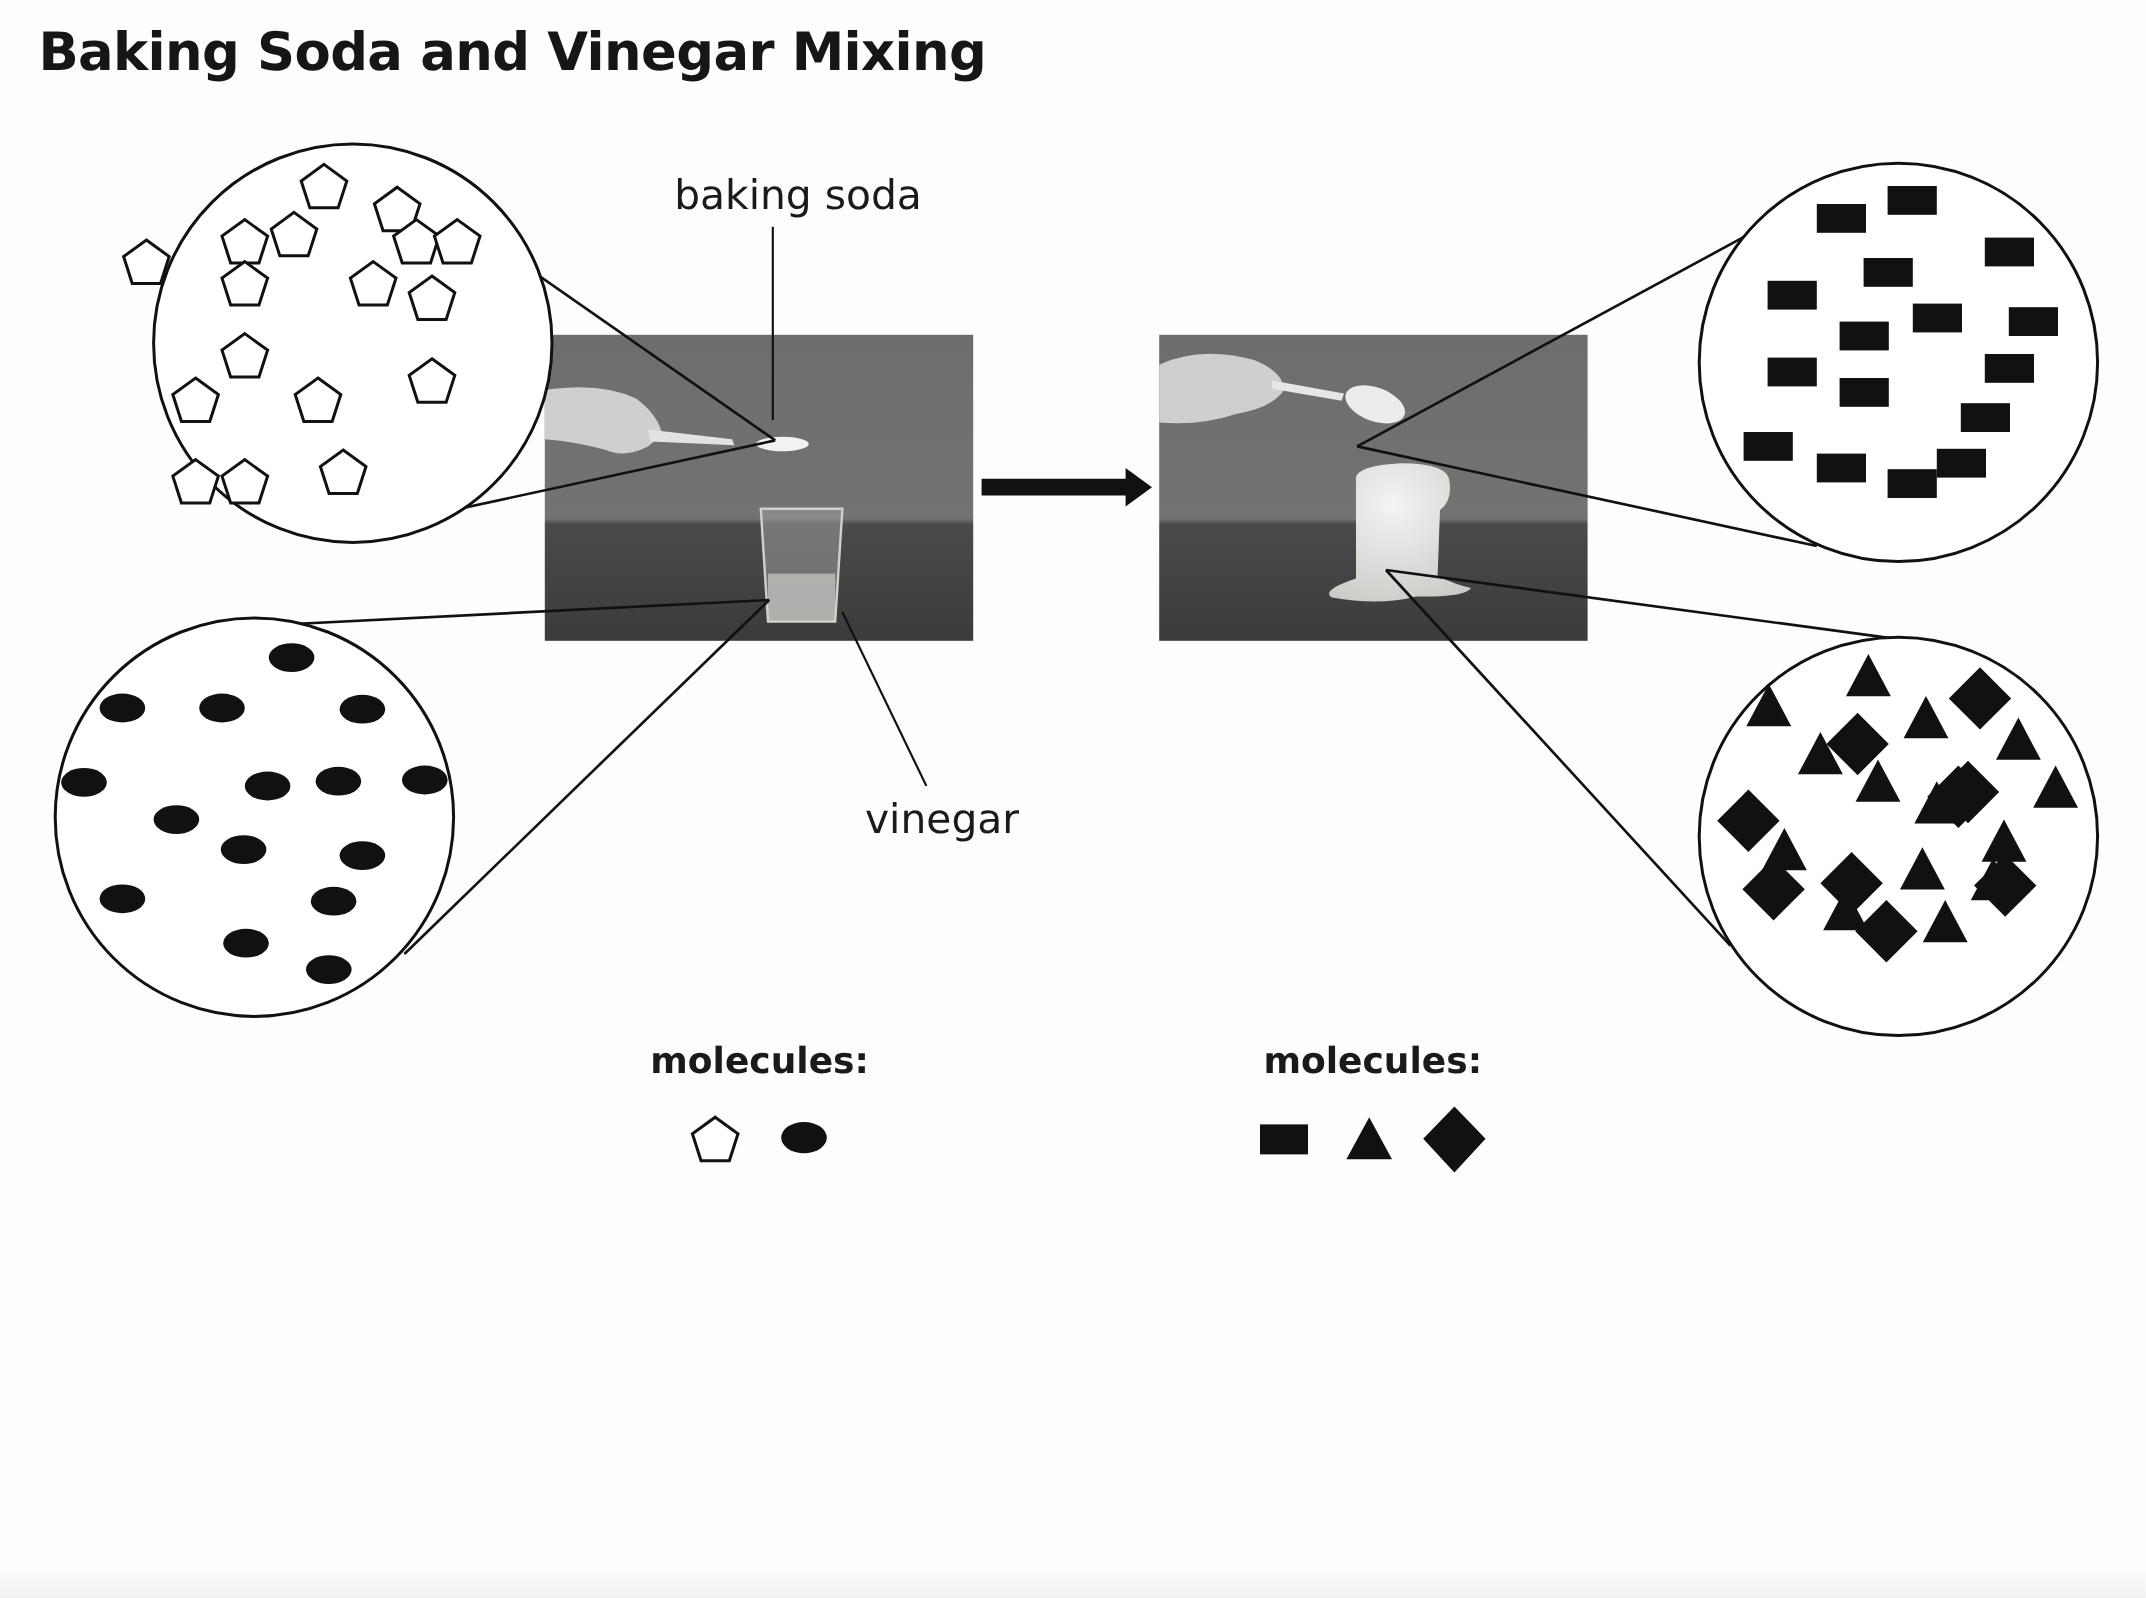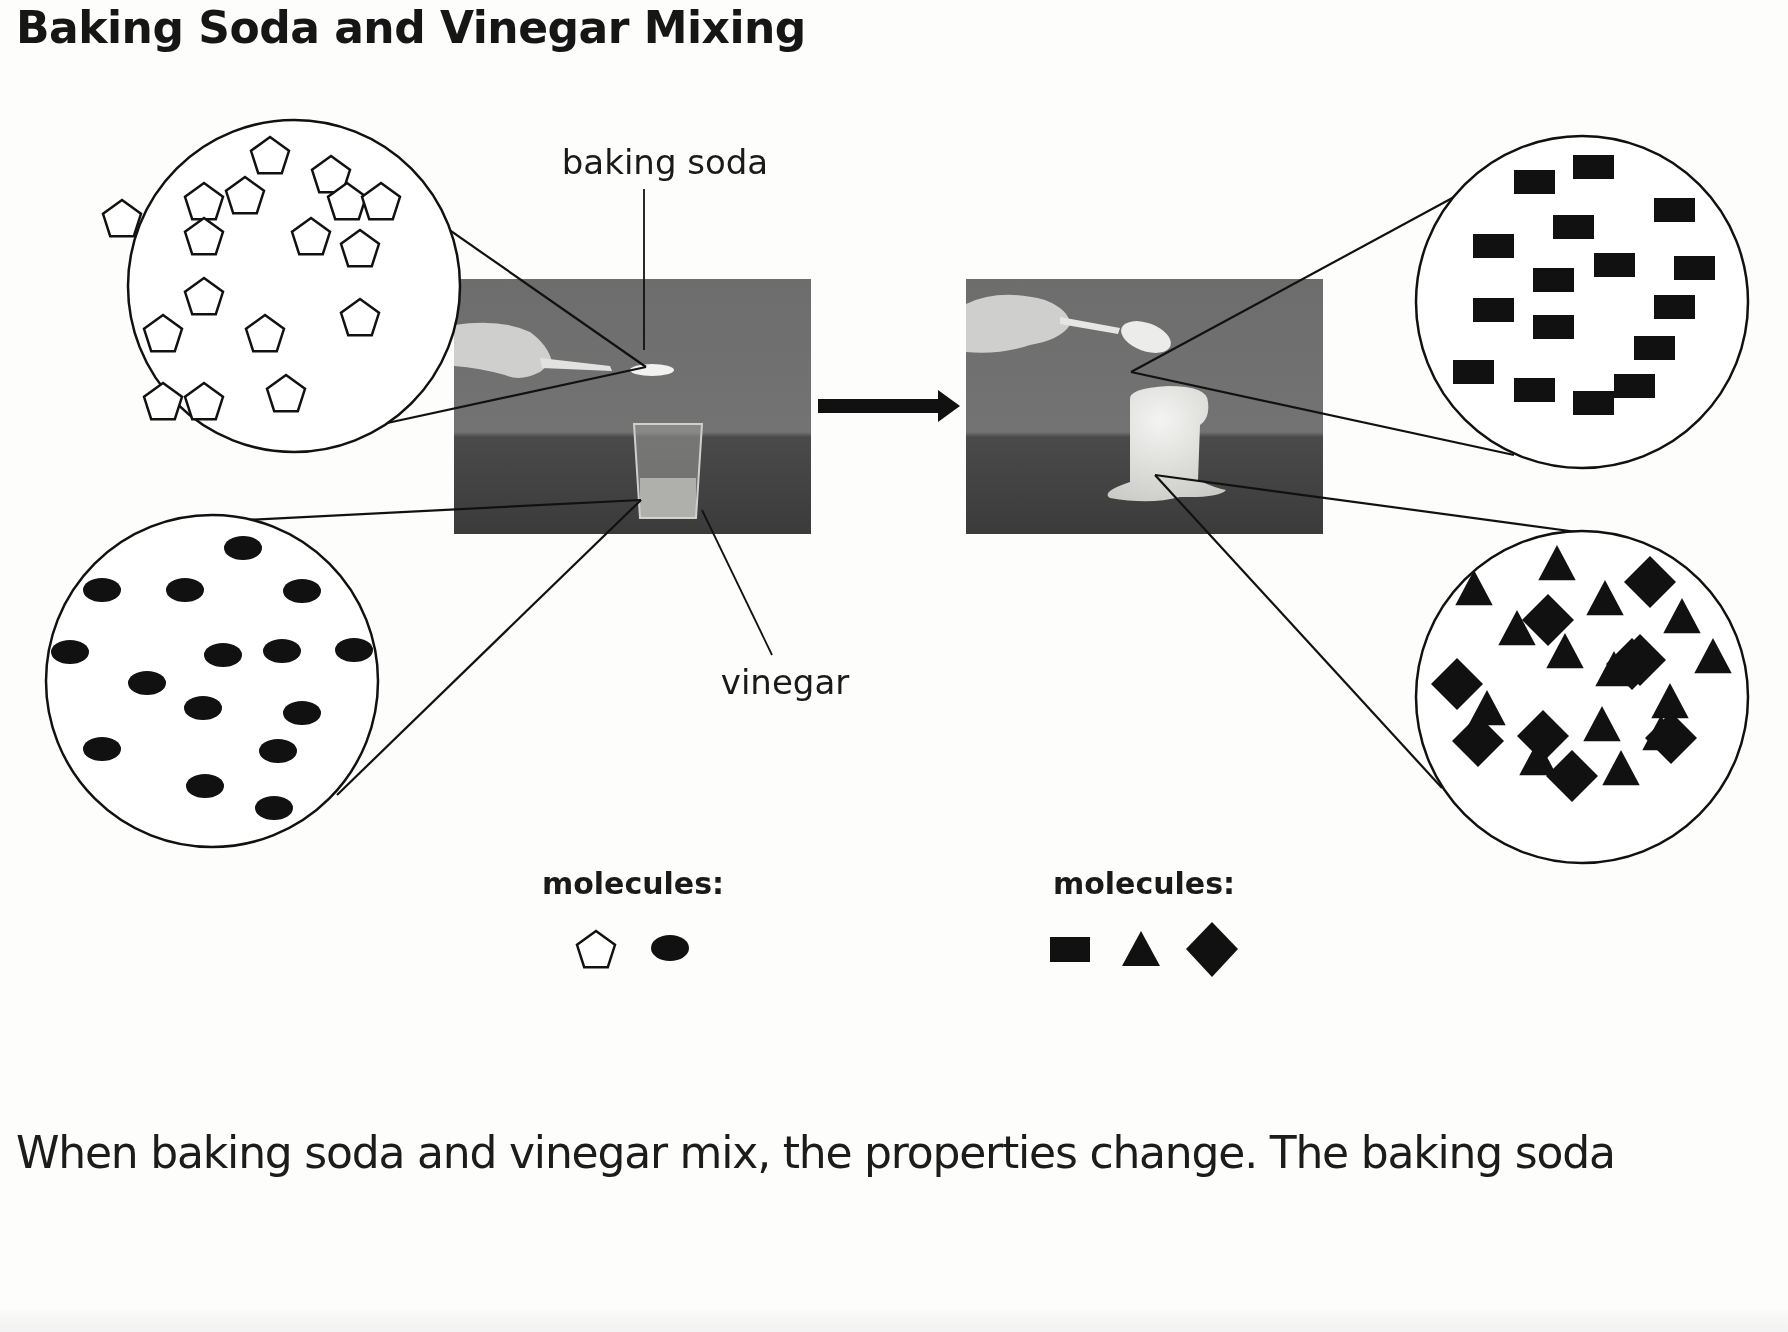--- a/index.html
+++ b/index.html
@@ -1,17 +1,17 @@
 <!DOCTYPE html>
 <html><head>
 <meta charset="utf-8">
 <style>
   html, body { margin:0; padding:0; background:#fdfdfc; }
   body { width:1788px; height:1332px; position:relative; overflow:hidden; font-family:"DejaVu Sans", sans-serif; color:#1c1c1c; }
-  #title { position:absolute; left:16px; top:2px; font-size:44px; font-weight:bold; letter-spacing:-0.5px; margin:0; color:#161616; }
+  #title { position:absolute; left:16px; top:2px; font-size:44px; font-weight:bold; letter-spacing:-0.5px; margin:16px; color:#161616; }
   #diagram { position:absolute; left:0; top:0; width:1788px; height:1080px; }
   .label { font-family:"DejaVu Sans", sans-serif; fill:#1a1a1a; }
   #caption { position:absolute; left:16px; top:1118px; width:1770px; font-size:44px; line-height:70px; letter-spacing:-1.2px; color:#1c1c1c; margin:0; font-family:"DejaVu Sans", sans-serif; }
   #bottom-fade { position:absolute; left:0; bottom:0; width:1788px; height:22px; background:linear-gradient(#fbfbfa,#f1f1f1); }
 </style>
 </head>
 <body>
 
 <h1 id="title">Baking Soda and Vinegar Mixing</h1>
 
@@ -152,15 +152,14 @@
   <g id="legend-layer">
       <polygon points="596.0,931.0 615.0,944.8 607.8,967.2 584.2,967.2 577.0,944.8" fill="#fff" stroke="#111" stroke-width="2.5"></polygon>
       <ellipse cx="670" cy="948" rx="19" ry="13" fill="#111"></ellipse>
       <rect x="1050" y="937" width="40" height="25" fill="#111"></rect>
       <polygon points="1141,931 1160,966 1122,966" fill="#111"></polygon>
       <polygon points="1212,922 1238,949 1212,977 1186,949" fill="#111"></polygon>
     </g>
 </svg>
 
 <div id="caption">
-  <div>When baking soda and vinegar mix, the properties change. The baking soda</div>
 </div>
 <div id="bottom-fade"></div>
 
 </body></html>

